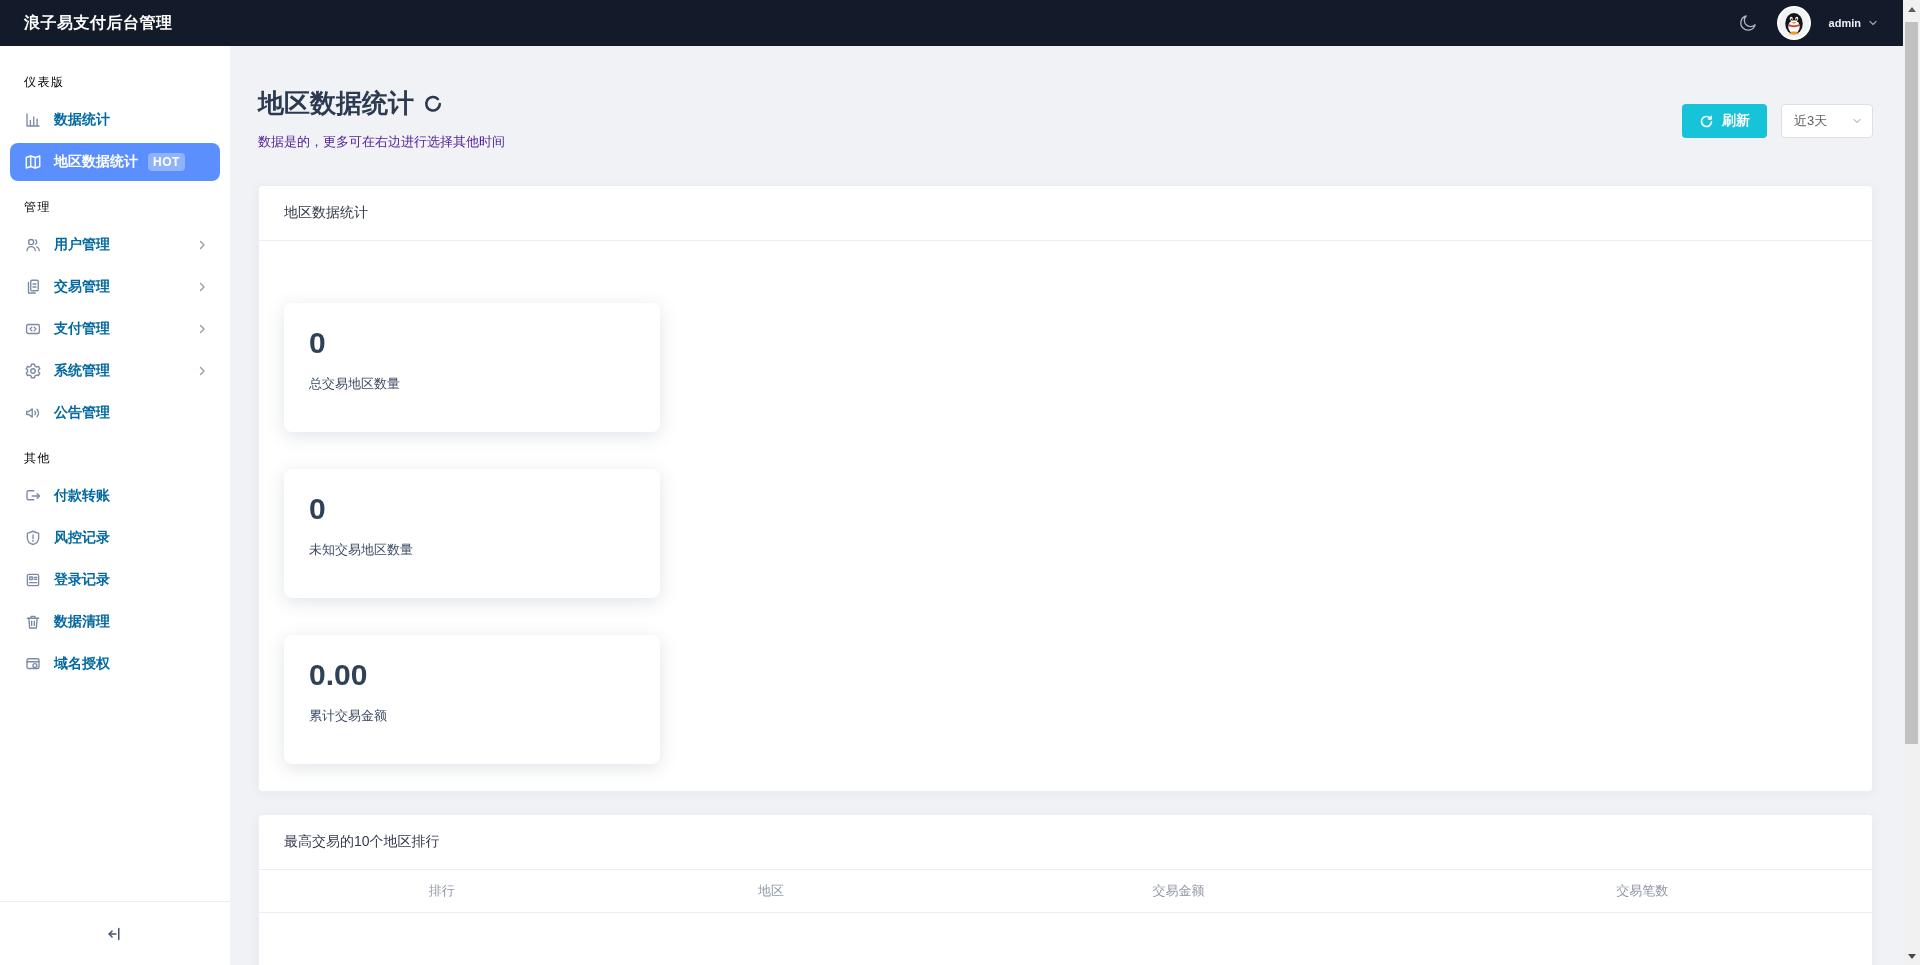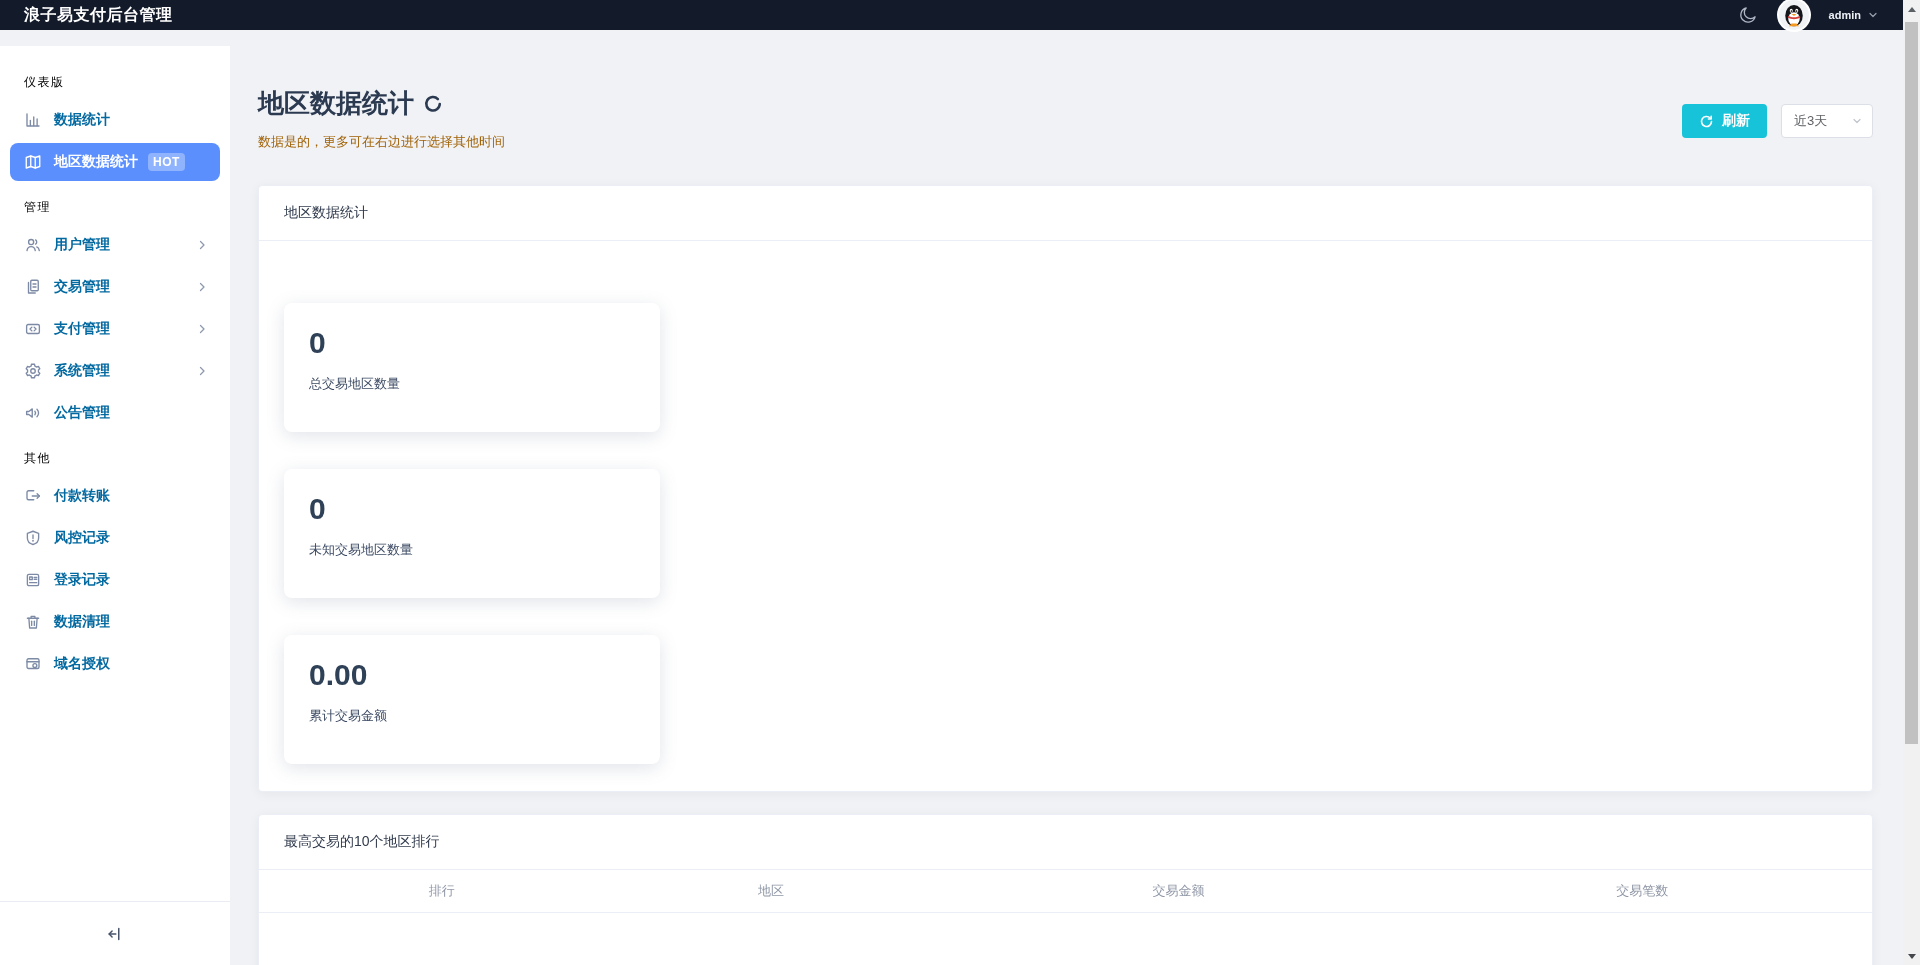--- a/index.html
+++ b/index.html
@@ -1,20 +1,20 @@
 <!DOCTYPE html>
 <html><head>
 <meta charset="utf-8">
 <style>
   * { margin:0; padding:0; box-sizing:border-box; }
   html,body { width:1920px; height:965px; overflow:hidden;
     font-family:"Liberation Sans","DejaVu Sans",sans-serif; background:#f0f2f5; }
 
   
-  .topbar { position:absolute; left:0; top:0; width:1903px; height:30px;
+  .topbar { position:absolute; left:0; top:0; width:1903px; height:46px;
     background:#131b2b; display:flex; align-items:center; justify-content:space-between;
     padding:0 24px; z-index:5; }
   .topbar-title { color:#fff; font-size:16px; font-weight:700; letter-spacing:.5px; }
   .topbar-right { display:flex; align-items:center; gap:18px; }
   .icon-btn { width:22px; height:22px; color:#aeb6c4; display:flex; align-items:center; justify-content:center; cursor:pointer; }
   .avatar { width:34px; height:34px; border-radius:50%; background:#fff; display:flex;
     align-items:center; justify-content:center; overflow:hidden; cursor:pointer; }
   .user-chip { display:flex; align-items:center; gap:6px; cursor:pointer; }
   .user-name { color:#eef1f6; font-size:11px; font-weight:700; }
   .chev-down { color:#98a0ad; }
@@ -44,21 +44,21 @@
   .side-footer { position:absolute; left:0; right:0; bottom:0; height:64px; border-top:1px solid #e9ecf2;
     display:flex; align-items:center; justify-content:center; color:#47536b; }
   .collapse-btn { width:20px; height:20px; cursor:pointer; display:flex; }
 
   
   .main { position:absolute; left:230px; top:46px; right:17px; bottom:0; background:#f0f2f5;
     padding:40px 30px 0 28px; overflow:hidden; }
   .page-head { display:flex; justify-content:space-between; }
   .page-title { font-size:26px; font-weight:700; color:#2b3a50; display:flex; align-items:center; gap:10px; }
   .loading-arc { display:flex; color:#2b3a50; }
-  .page-subtitle { margin-top:12px; font-size:13px; color:#a16207; }
+  .page-subtitle { margin-top:12px; font-size:13px; color:#4c1d95; }
   .head-controls { display:flex; gap:14px; margin-top:18px; align-items:flex-start; }
   .refresh-btn { height:34px; padding:0 17px; background:#17c3d8; color:#fff; border:none; border-radius:4px;
     font-size:14px; font-weight:700; display:flex; align-items:center; gap:8px; cursor:pointer;
     font-family:inherit; }
   .range-select { height:34px; width:92px; background:#fff; border:1px solid #dcdfe6; border-radius:4px;
     display:flex; align-items:center; justify-content:space-between; padding:0 9px 0 12px;
     color:#606266; font-size:13px; cursor:pointer; }
   .range-select .chev-down { color:#c0c4cc; display:flex; }
 
   .card { background:#fff; border:1px solid #ebeef5; border-radius:4px;

